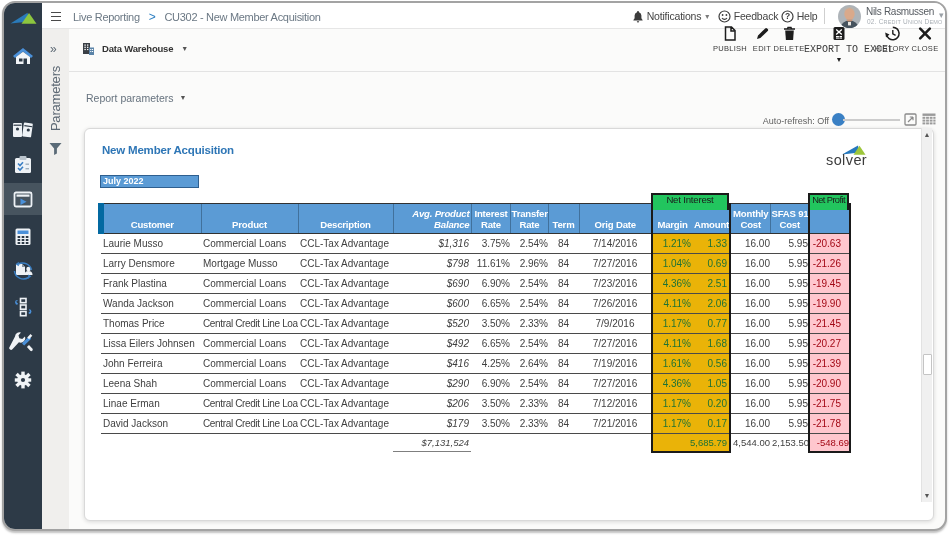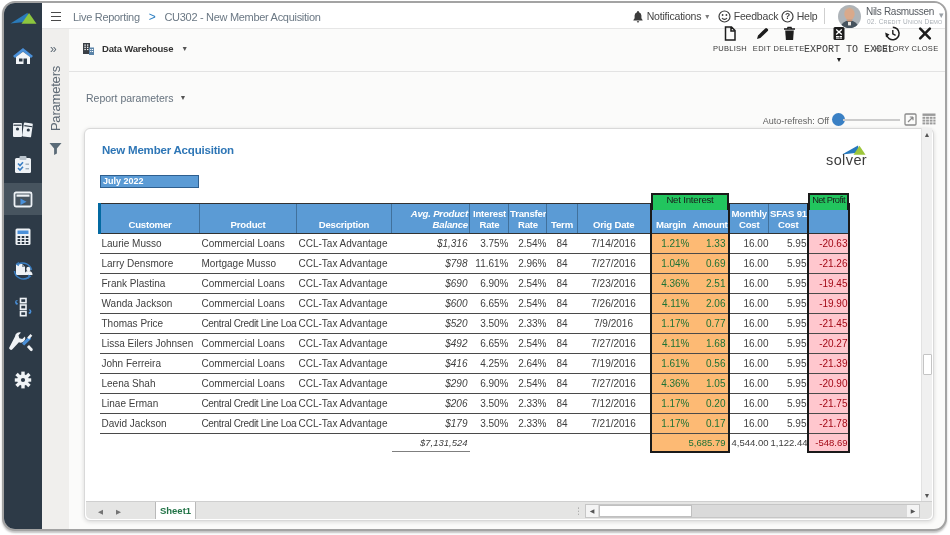--- a/index.html
+++ b/index.html
@@ -44,30 +44,30 @@
   #card { position:absolute; left:80px; top:125px; width:850px; height:393px; background:#fff; border:1px solid #d9d9d9; border-radius:6px; box-shadow:0 1px 4px rgba(0,0,0,.14); }
   #vscroll { position:absolute; right:1px; top:-1px; width:11px; bottom:18px; background:#f0f0f0; border-left:1px solid #e2e2e2; }
   #sheetbar { position:absolute; left:1px; right:1px; bottom:1px; height:18px; background:#e5e5e4; border-top:1px solid #cfcfcf; border-radius:0 0 5px 5px; }
   
   #rtitle { position:absolute; left:17px; top:15px; font-size:11.5px; letter-spacing:-0.2px; font-weight:bold; color:#2e76b6; white-space:nowrap; }
   #julybox { position:absolute; left:15px; top:46px; width:99px; height:13px; background:#5b9bd5; border:1px solid #2e5f8f; color:#fff; font-size:9px; font-weight:bold; padding-left:2px; line-height:11px; }
   table { border-collapse:collapse; table-layout:fixed; width:751px; position:absolute; left:13px; top:74px; font-size:10px; color:#404040; }
   td { overflow:hidden; white-space:nowrap; padding:0 2px; height:20px; }
   td.num { padding-right:2px; }
   .hdr td { background:#5b9bd5; color:#fff; font-weight:bold; text-align:center; vertical-align:bottom; font-size:10.5px; height:30px; border-left:1px solid #41719c; border-top:1px solid #313131; border-bottom:1px solid #313131; padding:0 1px 3px 1px; white-space:nowrap; text-overflow:clip; line-height:10.5px; font-size:9.6px; letter-spacing:-0.2px; }
-  .hdr td:first-child { border-left:3px solid #0369a1; }
+  .hdr td:first-child { border-left:6px solid #0369a1; }
   .num { text-align:right; }
   .datarow td { border-bottom:1px solid #4a4a4a; }
-  .good { background:#fdba74; color:#1e7235; }
+  .good { background:#eab308; color:#1e7235; }
   .bad { background:#ffc7ce; color:#a30916; }
   .ctr { text-align:center; }
   tr td:nth-child(4) { text-align:right;font-style:italic; }
   tr td:nth-child(7), tr td:nth-child(8) { text-align:center; }
   tr td:nth-child(9), tr td:nth-child(10) { padding-right:3px; }
-  tr td:nth-child(13) { padding-right:0; }
+  tr td:nth-child(13) { padding-right:8px; }
   tr td:nth-child(5), tr td:nth-child(6), tr td:nth-child(11), tr td:nth-child(12) { padding-right:0; }
   tr td:nth-child(9), tr td:nth-child(10) { padding-right:2px !important; }
   .gl { border-left:2px solid #1a1a1a !important; }
   .gr { border-right:2px solid #1a1a1a !important; }
   .pl { border-left:2px solid #1a1a1a !important; }
   .pr { border-right:2px solid #1a1a1a !important; }
   .gb, .pb { border-bottom:2px solid #1a1a1a; }
   .total td { height:18px; font-size:9.5px; }
   .totcell { border-bottom:1px solid #7f7f7f; }
   .grpbox { position:absolute; height:17px; background:#22c55e; border:2px solid #1a1a1a; border-bottom:none; font-size:9.6px; color:#1a1a1a; text-align:center; line-height:10px; z-index:3; white-space:nowrap; letter-spacing:-0.2px; }
@@ -521,41 +521,30 @@
         <td></td>
             <td></td>
             <td></td>
             <td class="num totcell">$7,131,524</td>
             <td></td>
             <td></td>
             <td></td>
             <td></td>
             <td colspan="2" class="num good gl gr gb">5,685.79</td>
             <td class="num">4,544.00</td>
-            <td class="num">1,122.44</td>
+            <td class="num">2,153.50</td>
             <td class="num bad pl pr pb">-548.69</td>
       </tr>
     </tbody>
       </table>
     <div id="vscroll">
       <div class="sbtn" style="top:0;">▲</div>
       <div class="sbtn" style="bottom:0;">▼</div>
       <div id="vthumb"></div>
     </div>
-    <div id="sheetbar">
-      <span class="shnav">◀</span>
-        <span class="shnav" style="left:30px;">▶</span>
-      <div id="sheettab">Sheet1</div>
-      <div id="hsep">⋮</div>
-      <div id="hscroll">
-        <div class="hbtn" style="left:0;">◀</div>
-        <div id="hthumb"></div>
-        <div class="hbtn" style="right:0;">▶</div>
-      </div>
-    </div>
     <div id="slogo">
       <svg width="46" height="30" viewBox="0 0 46 30">
         <polygon points="17,18.5 33,9.5 34.5,16.5" fill="#2678bd"></polygon>
         <polygon points="28.5,18.8 34.5,9.8 40.5,18.8" fill="#9dc63b"></polygon>
         <text x="1" y="29" font-family="Liberation Sans" font-size="14.5" fill="#3c3c3c" letter-spacing="0.4">solver</text>
       </svg>
     </div>
   </div>
 </div>
 

